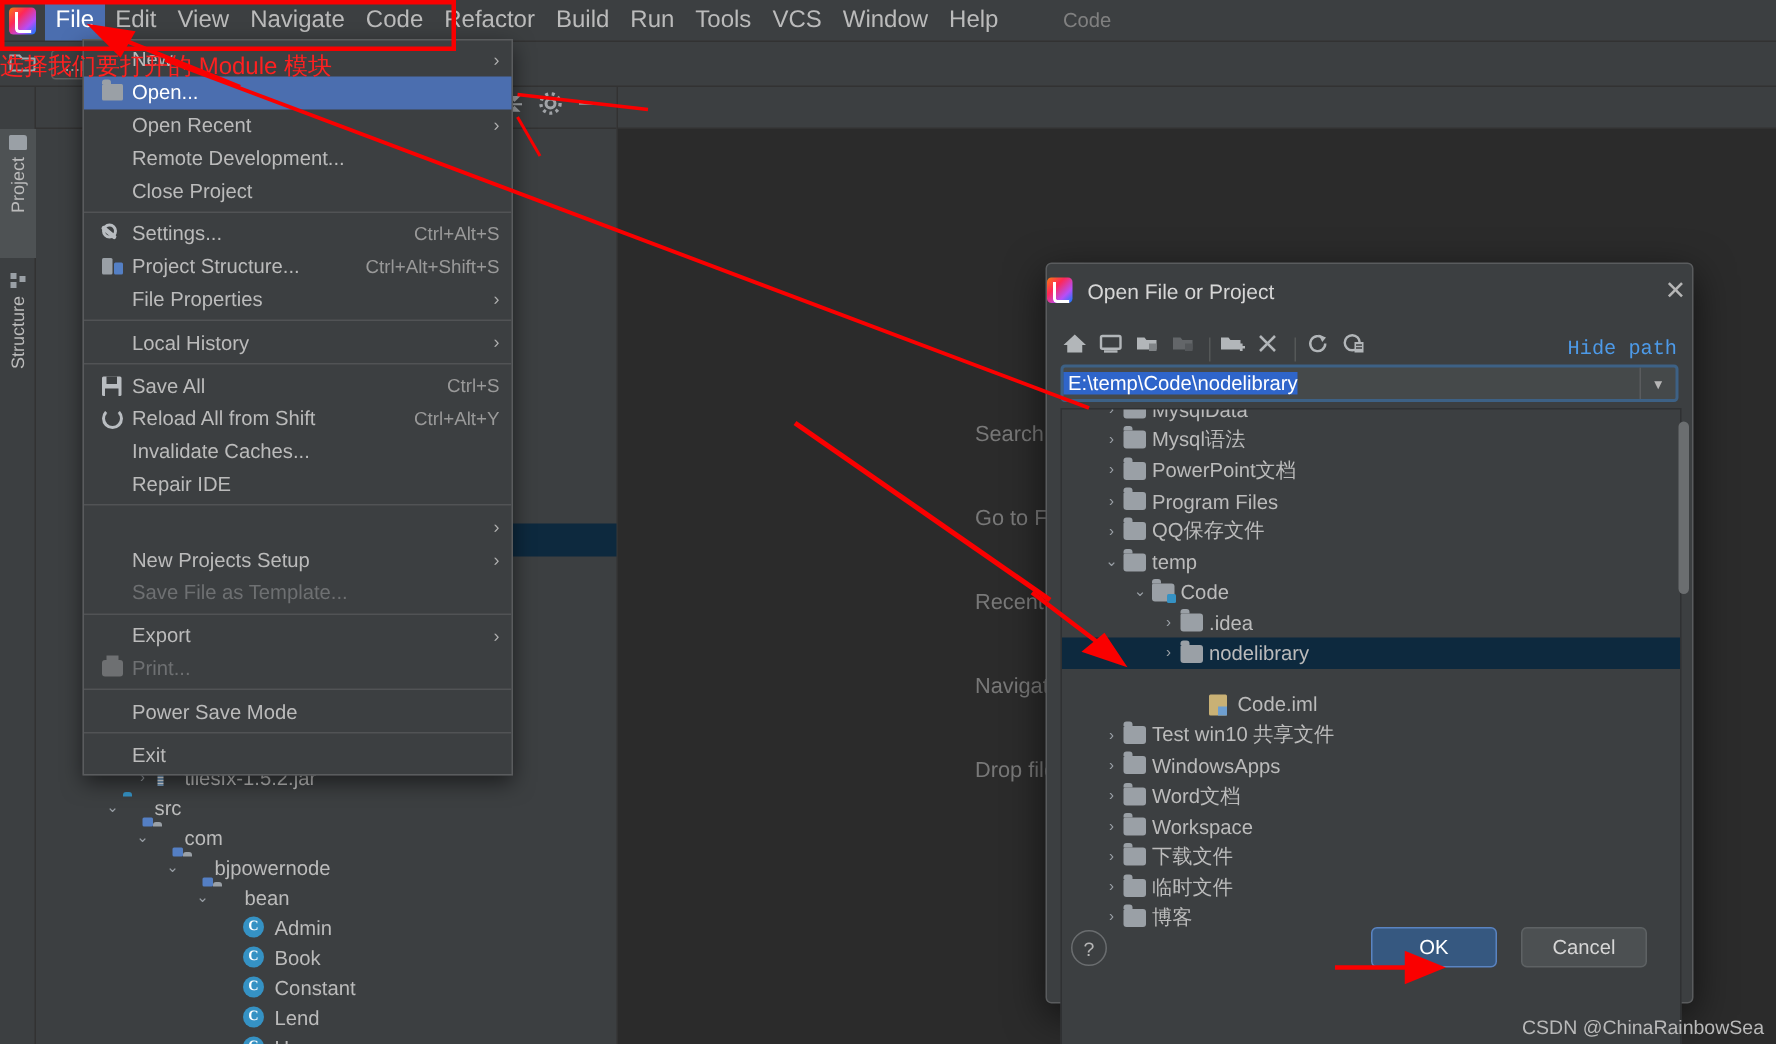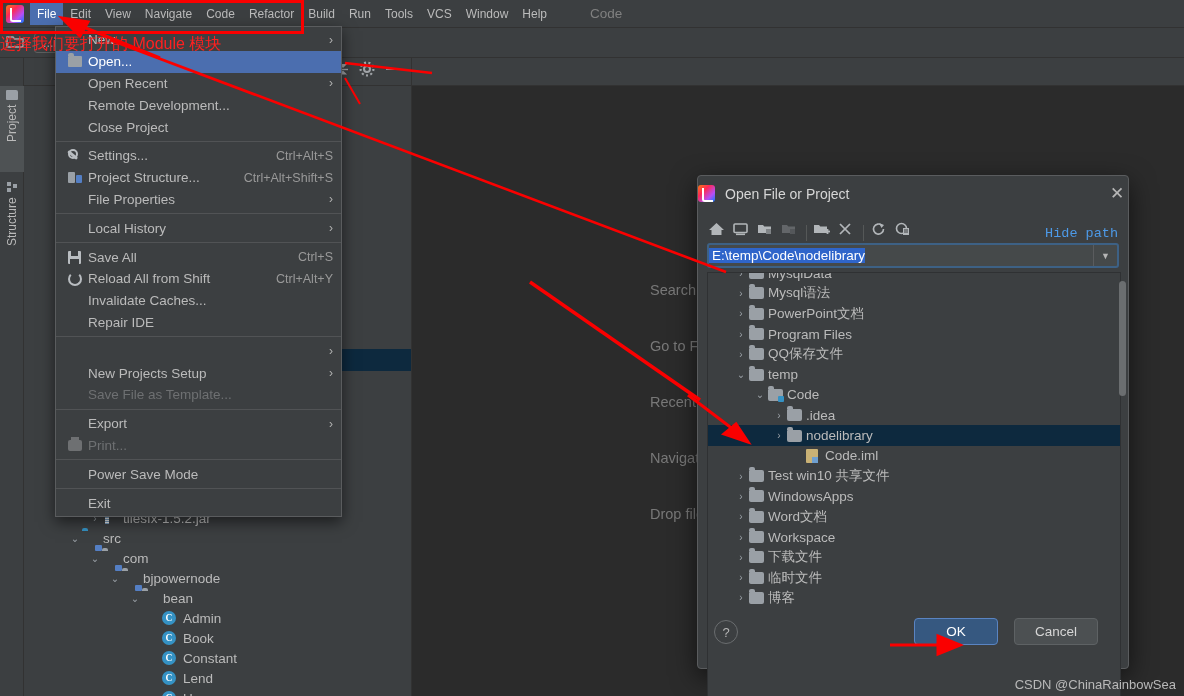--- a/index.html
+++ b/index.html
@@ -22,21 +22,21 @@
   .ij-logo {
     width:18px; height:18px; margin-left:6px; margin-right:6px;
     background:linear-gradient(135deg,#f97a12 0%,#fe2857 35%,#b64ef7 70%,#087cfa 100%);
     border-radius:3px; position:relative;
   }
   .ij-logo::after{
     content:""; position:absolute; left:4px; top:3px; width:9px; height:12px;
     border:2px solid #fff; border-top:none; border-right:none; border-radius:0 0 0 3px;
   }
   .menu-item {
-    padding:4px 7px; color:#bbbbbb; font-size:12px; white-space:nowrap;
+    padding:4px 7px; color:#bbbbbb; font-size:16px; white-space:nowrap;
   }
   .menu-item.active { background:#4b6eaf; color:#ffffff; }
   .mb-title { color:#808080; margin-left:36px; font-size:13.5px; }
 
   
   .toolbar {
     position:absolute; left:0; top:28px; width:1184px; height:30px;
     background:#3c3f41; display:flex; align-items:center;
     border-bottom:1px solid #323232;
   }
@@ -642,21 +642,21 @@
             </span>
             <span>.idea</span>
           </div>
           <div class="frow sel" style="padding-left: 63px;">
             <span class="fchev">›</span>
             <span class="fico">
               <span class="folder"></span>
             </span>
             <span>nodelibrary</span>
           </div>
-          <div class="frow" style="padding-left: 82px;">
+          <div class="frow" style="padding-left: 82px; margin-top: 14px;">
             <span class="fchev"></span>
             <span class="fico">
               <span class="imlico"></span>
             </span>
             <span>Code.iml</span>
           </div>
           <div class="frow" style="padding-left: 25px;">
             <span class="fchev">›</span>
             <span class="fico">
               <span class="folder"></span>

